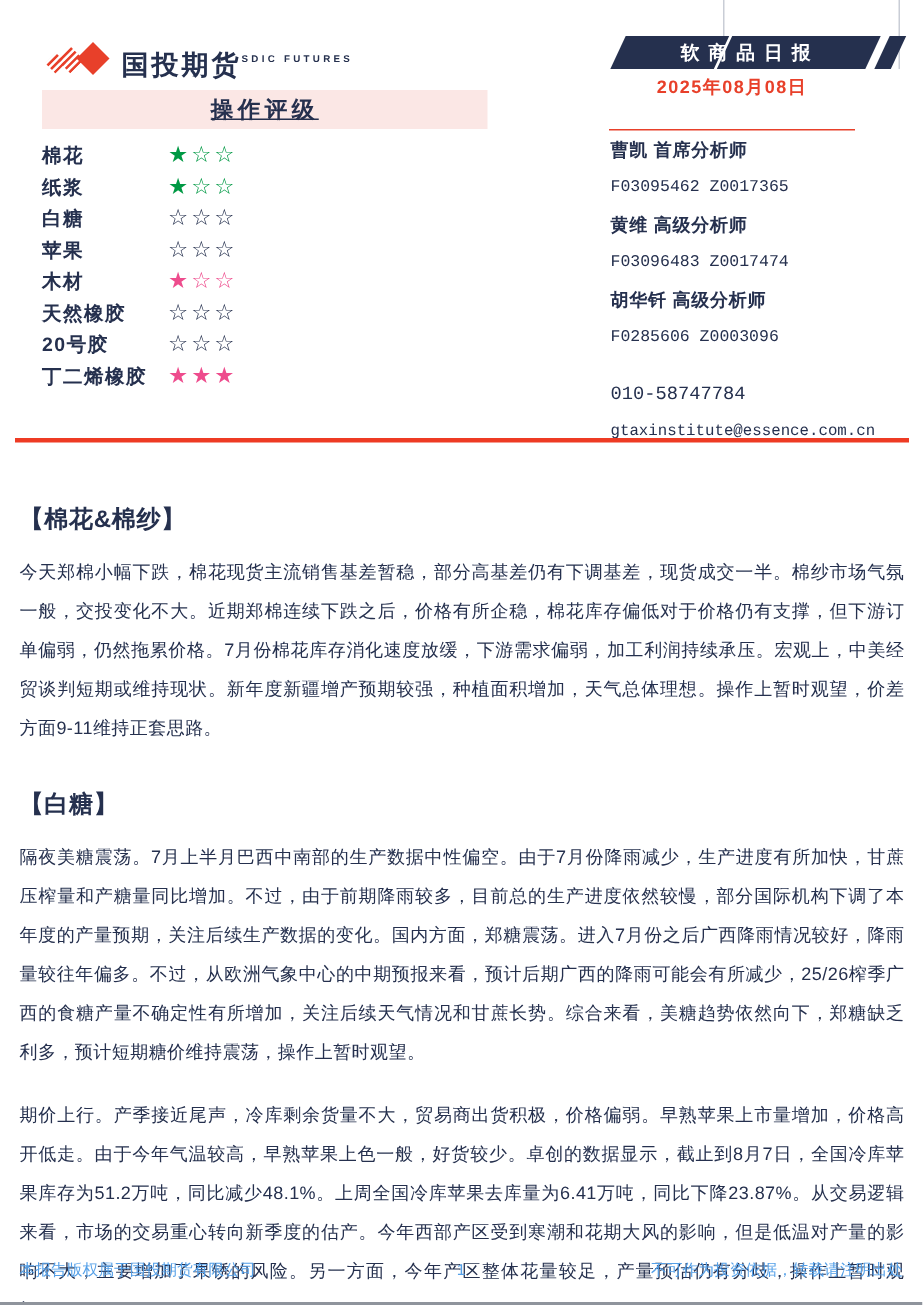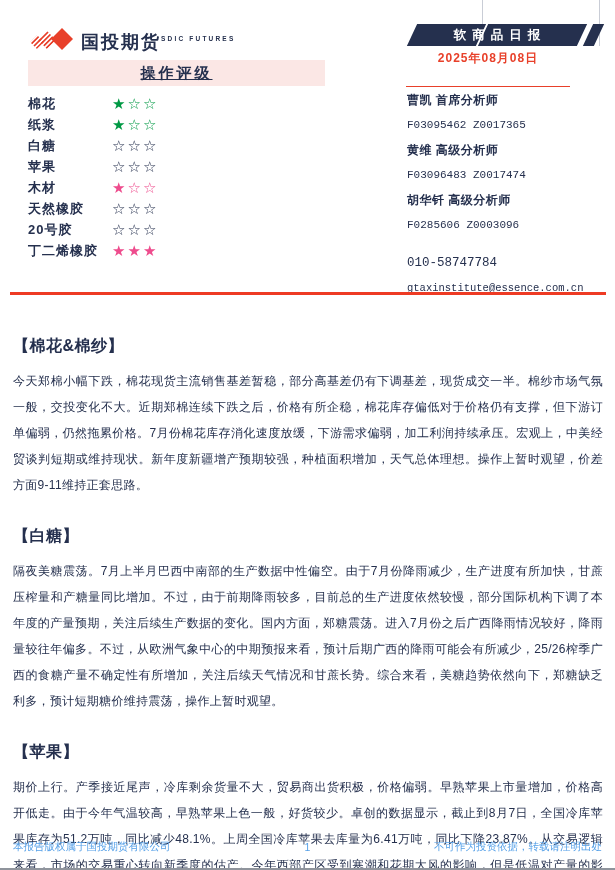--- a/index.html
+++ b/index.html
@@ -159,21 +159,20 @@
   <div class="sections" id="sections">
       <div class="section">
         <div class="section-title">【棉花&amp;棉纱】</div>
         <div class="section-body">今天郑棉小幅下跌，棉花现货主流销售基差暂稳，部分高基差仍有下调基差，现货成交一半。棉纱市场气氛一般，交投变化不大。近期郑棉连续下跌之后，价格有所企稳，棉花库存偏低对于价格仍有支撑，但下游订单偏弱，仍然拖累价格。7月份棉花库存消化速度放缓，下游需求偏弱，加工利润持续承压。宏观上，中美经贸谈判短期或维持现状。新年度新疆增产预期较强，种植面积增加，天气总体理想。操作上暂时观望，价差方面9-11维持正套思路。</div>
       </div>
       <div class="section">
         <div class="section-title">【白糖】</div>
         <div class="section-body">隔夜美糖震荡。7月上半月巴西中南部的生产数据中性偏空。由于7月份降雨减少，生产进度有所加快，甘蔗压榨量和产糖量同比增加。不过，由于前期降雨较多，目前总的生产进度依然较慢，部分国际机构下调了本年度的产量预期，关注后续生产数据的变化。国内方面，郑糖震荡。进入7月份之后广西降雨情况较好，降雨量较往年偏多。不过，从欧洲气象中心的中期预报来看，预计后期广西的降雨可能会有所减少，25/26榨季广西的食糖产量不确定性有所增加，关注后续天气情况和甘蔗长势。综合来看，美糖趋势依然向下，郑糖缺乏利多，预计短期糖价维持震荡，操作上暂时观望。</div>
       </div>
       <div class="section">
-        <div class="section-title">【苹果】</div>
         <div class="section-body">期价上行。产季接近尾声，冷库剩余货量不大，贸易商出货积极，价格偏弱。早熟苹果上市量增加，价格高开低走。由于今年气温较高，早熟苹果上色一般，好货较少。卓创的数据显示，截止到8月7日，全国冷库苹果库存为51.2万吨，同比减少48.1%。上周全国冷库苹果去库量为6.41万吨，同比下降23.87%。从交易逻辑来看，市场的交易重心转向新季度的估产。今年西部产区受到寒潮和花期大风的影响，但是低温对产量的影响不大，主要增加了果锈的风险。另一方面，今年产区整体花量较足，产量预估仍有分歧，操作上暂时观望。</div>
       </div>
     </div>
 
   <div class="footer">
     <span class="footer-left">本报告版权属于国投期货有限公司</span>
     <span class="footer-page">1</span>
     <span class="footer-right">不可作为投资依据，转载请注明出处</span>
   </div>
 

